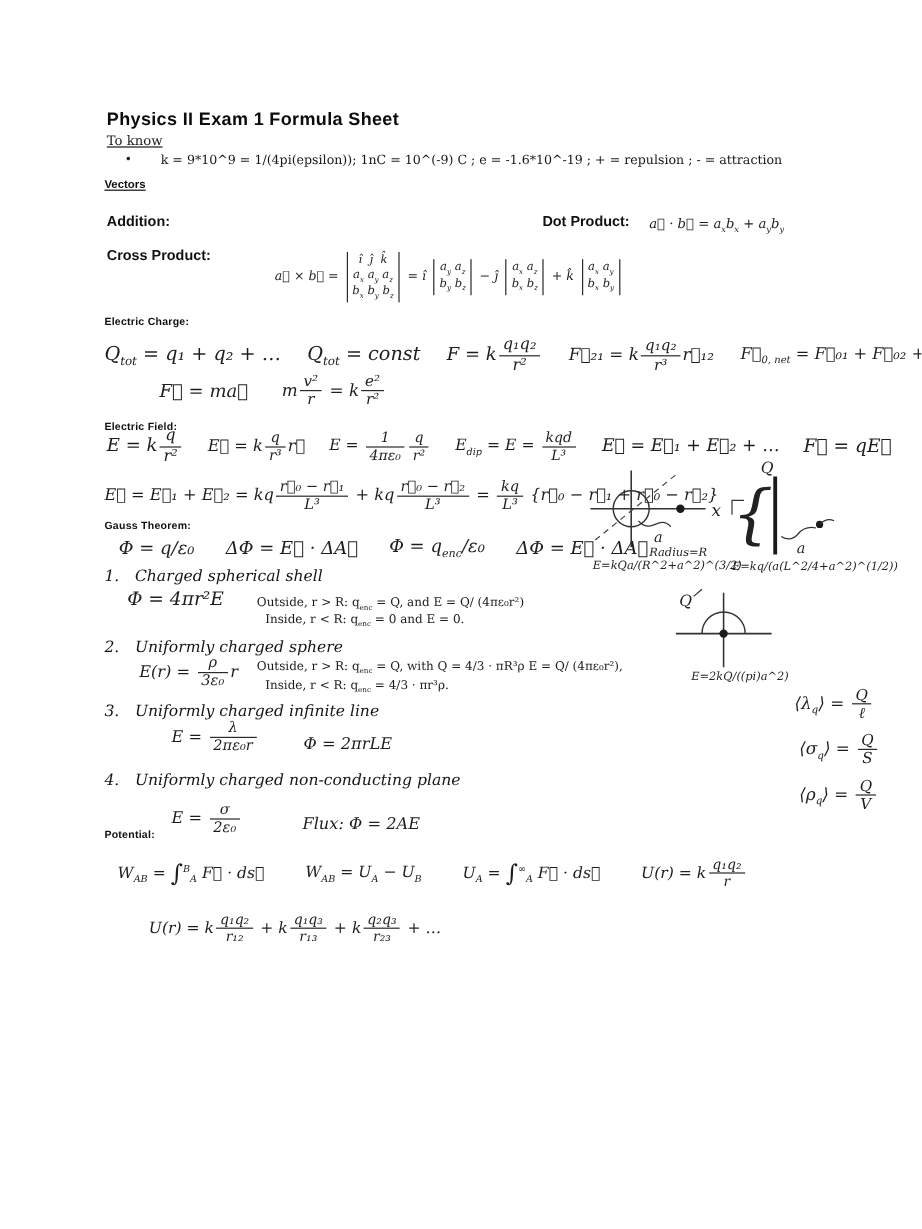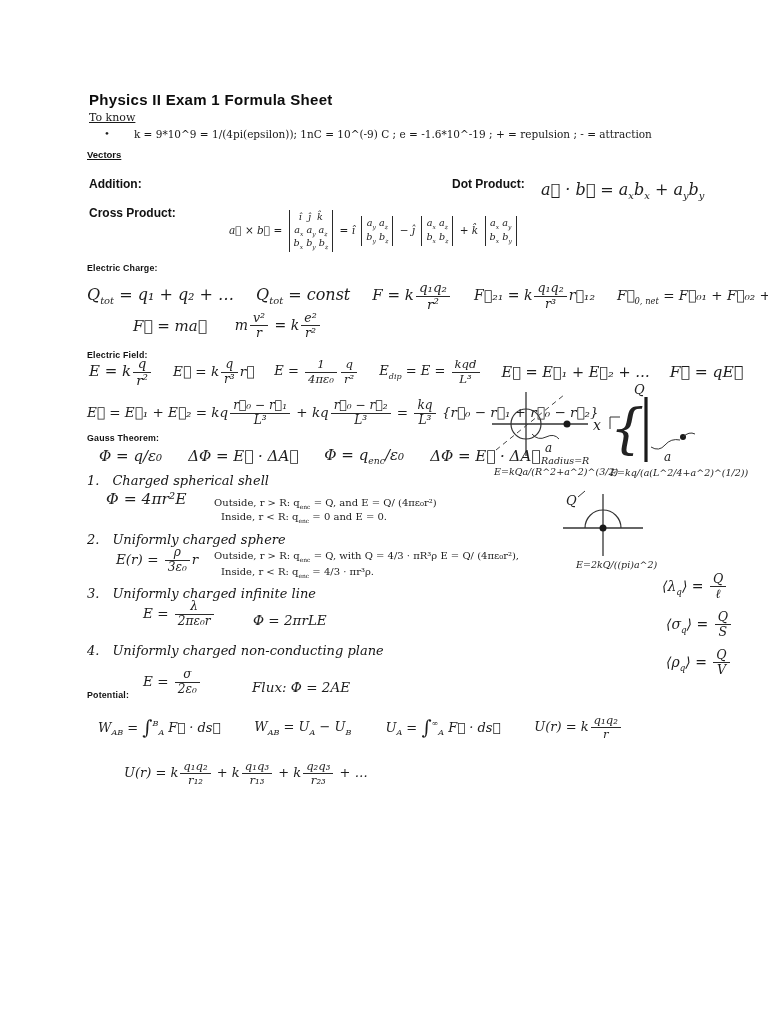--- a/index.html
+++ b/index.html
@@ -46,21 +46,21 @@
   <div class="abs title" style="left:89px;top:91px;">Physics II Exam 1 Formula Sheet</div>
   <div class="abs toknow uline" style="left:89px;top:111px;">To know</div>
   <div class="abs bullet-row" style="left:104px;top:128px;">
     <span class="bullet-dot">•</span>
     <span class="know-text">k = 9*10^9 = 1/(4pi(epsilon));    1nC = 10^(-9) C   ;   e = -1.6*10^-19   ;  + = repulsion   ;   - = attraction</span>
   </div>
   <div class="abs heading-sm uline" style="left:87px;top:149px;">Vectors</div>
 
   <div class="abs label-md" style="left:89px;top:177px;">Addition:</div>
   <div class="abs label-md" style="left:452px;top:177px;">Dot Product:</div>
-  <div class="abs m" style="left:541px;top:180px;font-size:16px;">a⃗ · b⃗ = a<sub>x</sub>b<sub>x</sub> + a<sub>y</sub>b<sub>y</sub></div>
+  <div class="abs m" style="left:541px;top:180px;font-size:11px;">a⃗ · b⃗ = a<sub>x</sub>b<sub>x</sub> + a<sub>y</sub>b<sub>y</sub></div>
   <div class="abs label-md" style="left:89px;top:206px;">Cross Product:</div>
   <div class="abs m" style="left:229px;top:210px;font-size:10.5px;">a⃗ × b⃗ = <span class="det">
         <span>î&nbsp;&nbsp;ĵ&nbsp;&nbsp;k̂</span>
         <span>a<sub>x</sub>&nbsp;a<sub>y</sub>&nbsp;a<sub>z</sub></span>
         <span>b<sub>x</sub>&nbsp;b<sub>y</sub>&nbsp;b<sub>z</sub></span>
       </span> = î&nbsp;<span class="det">
         <span>a<sub>y</sub>&nbsp;a<sub>z</sub></span>
         <span>b<sub>y</sub>&nbsp;b<sub>z</sub></span>
       </span> − ĵ&nbsp;<span class="det">
         <span>a<sub>x</sub>&nbsp;a<sub>z</sub></span>

